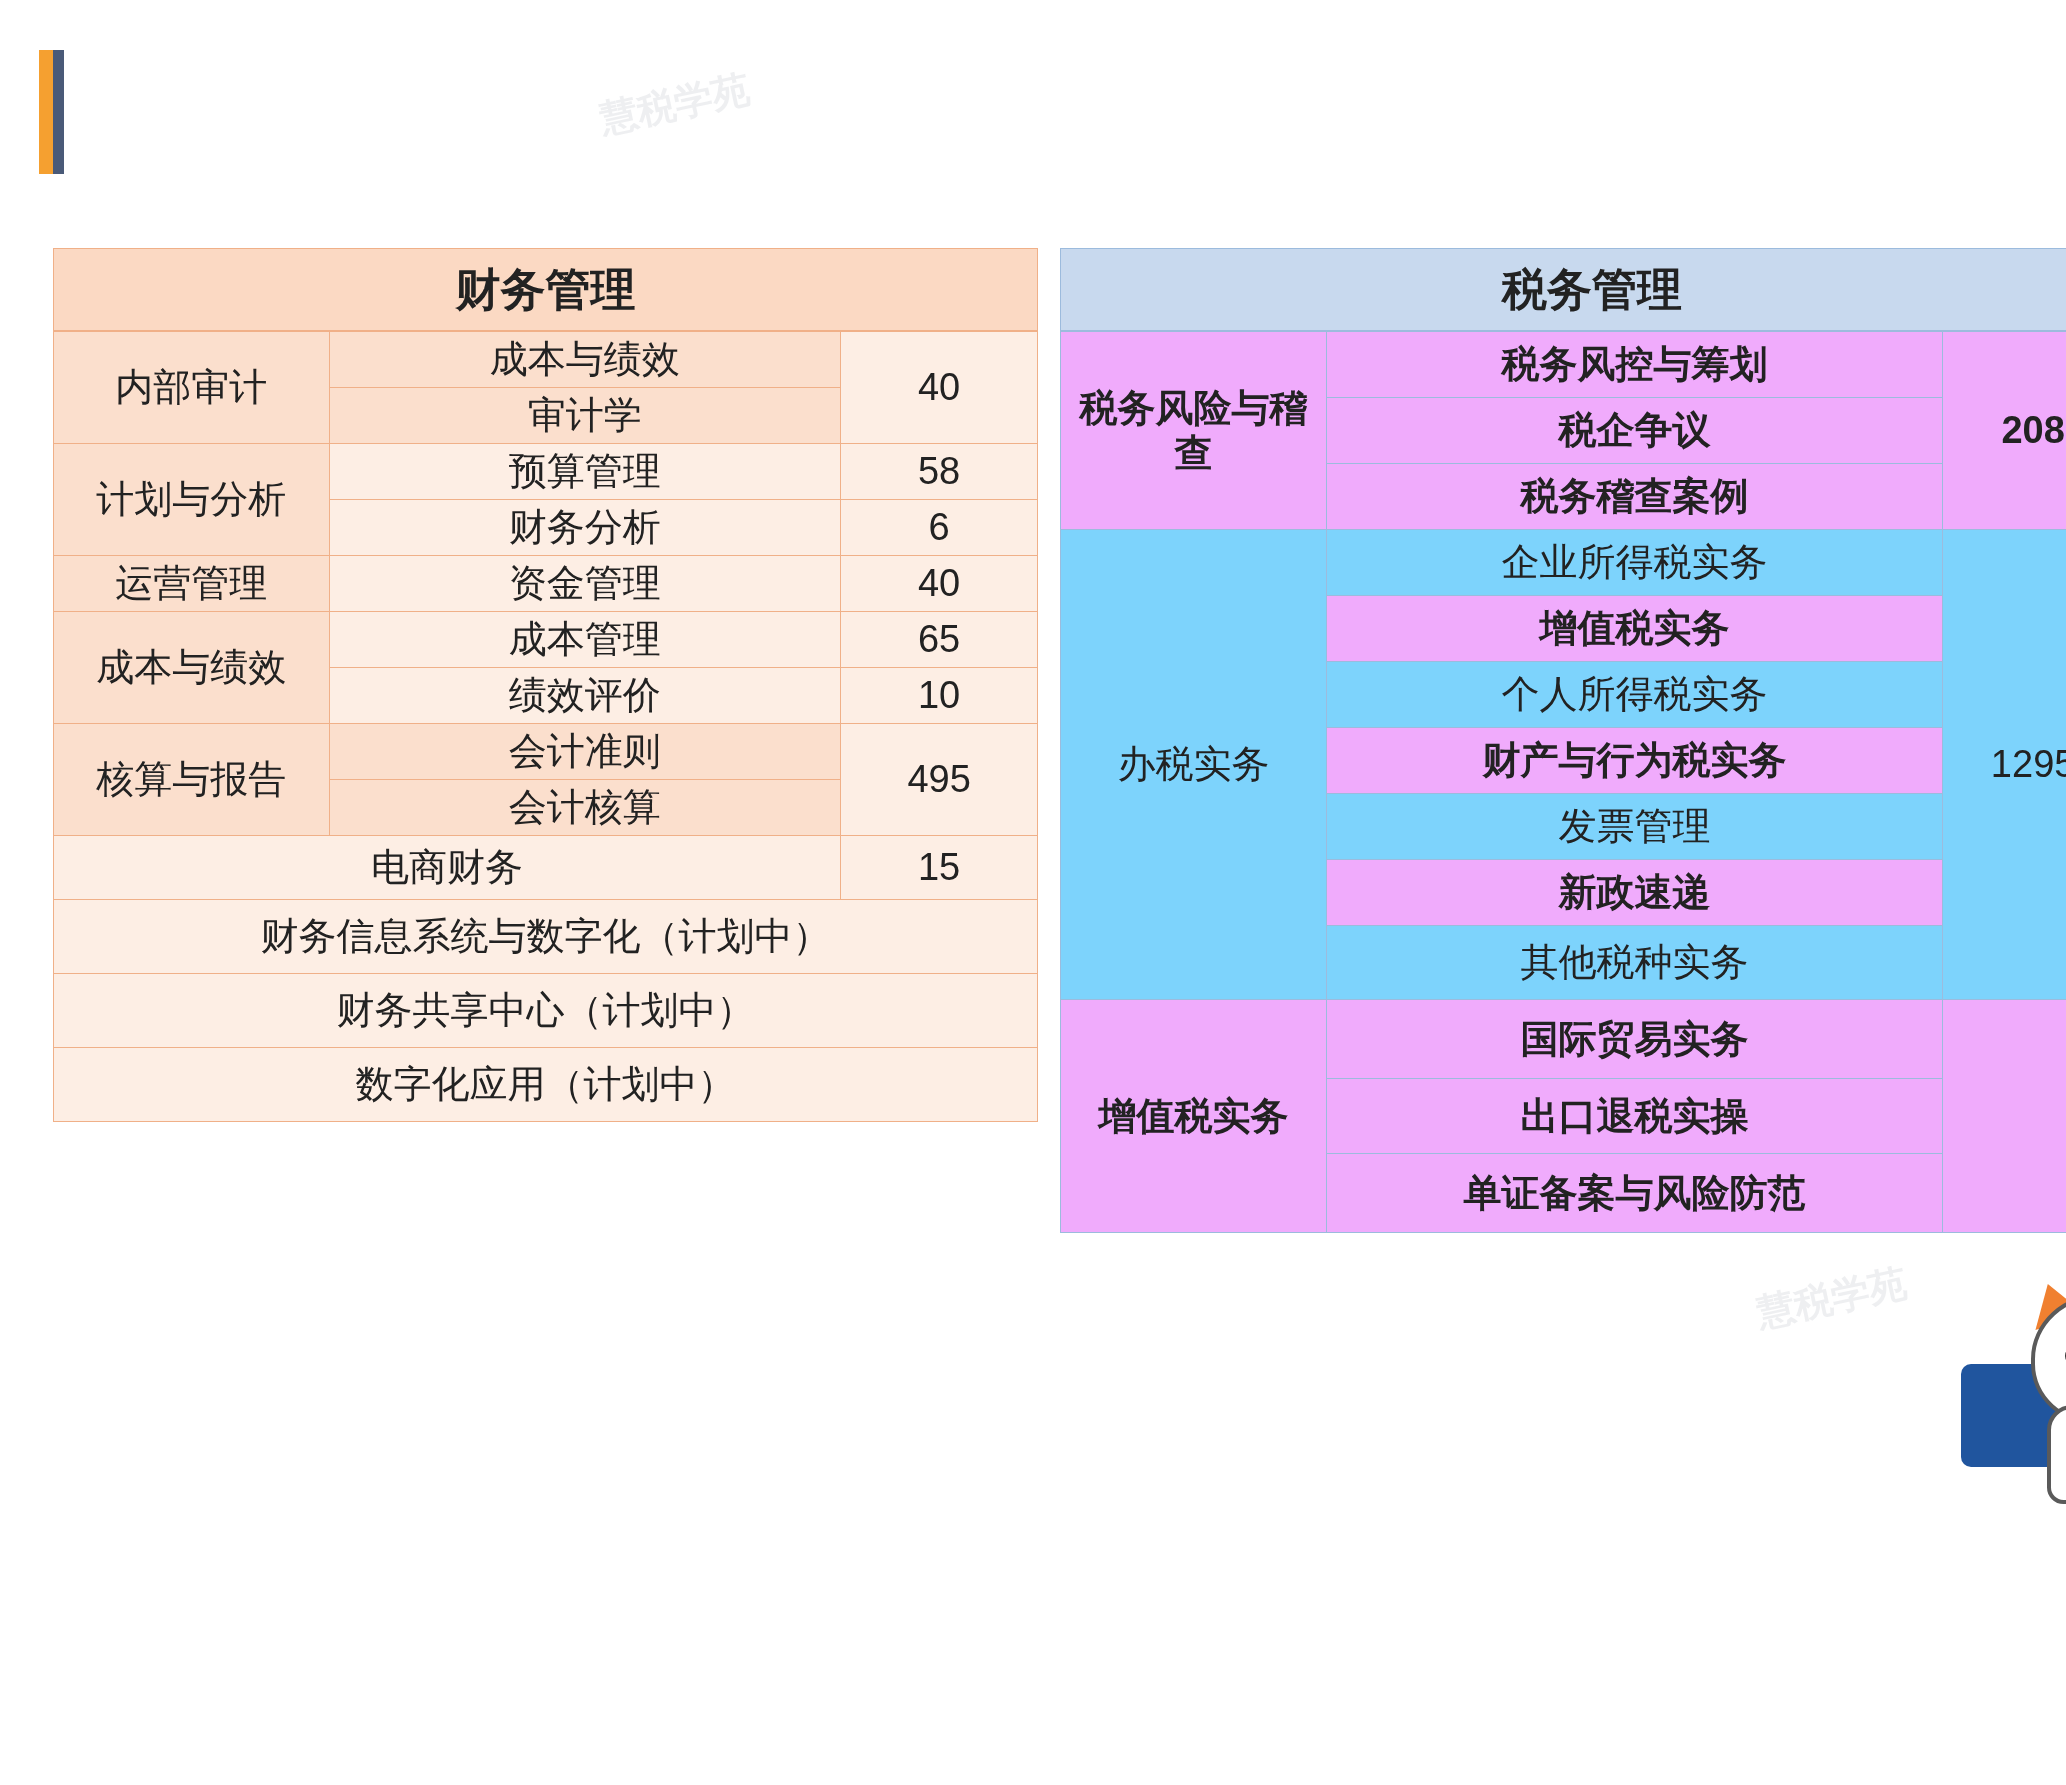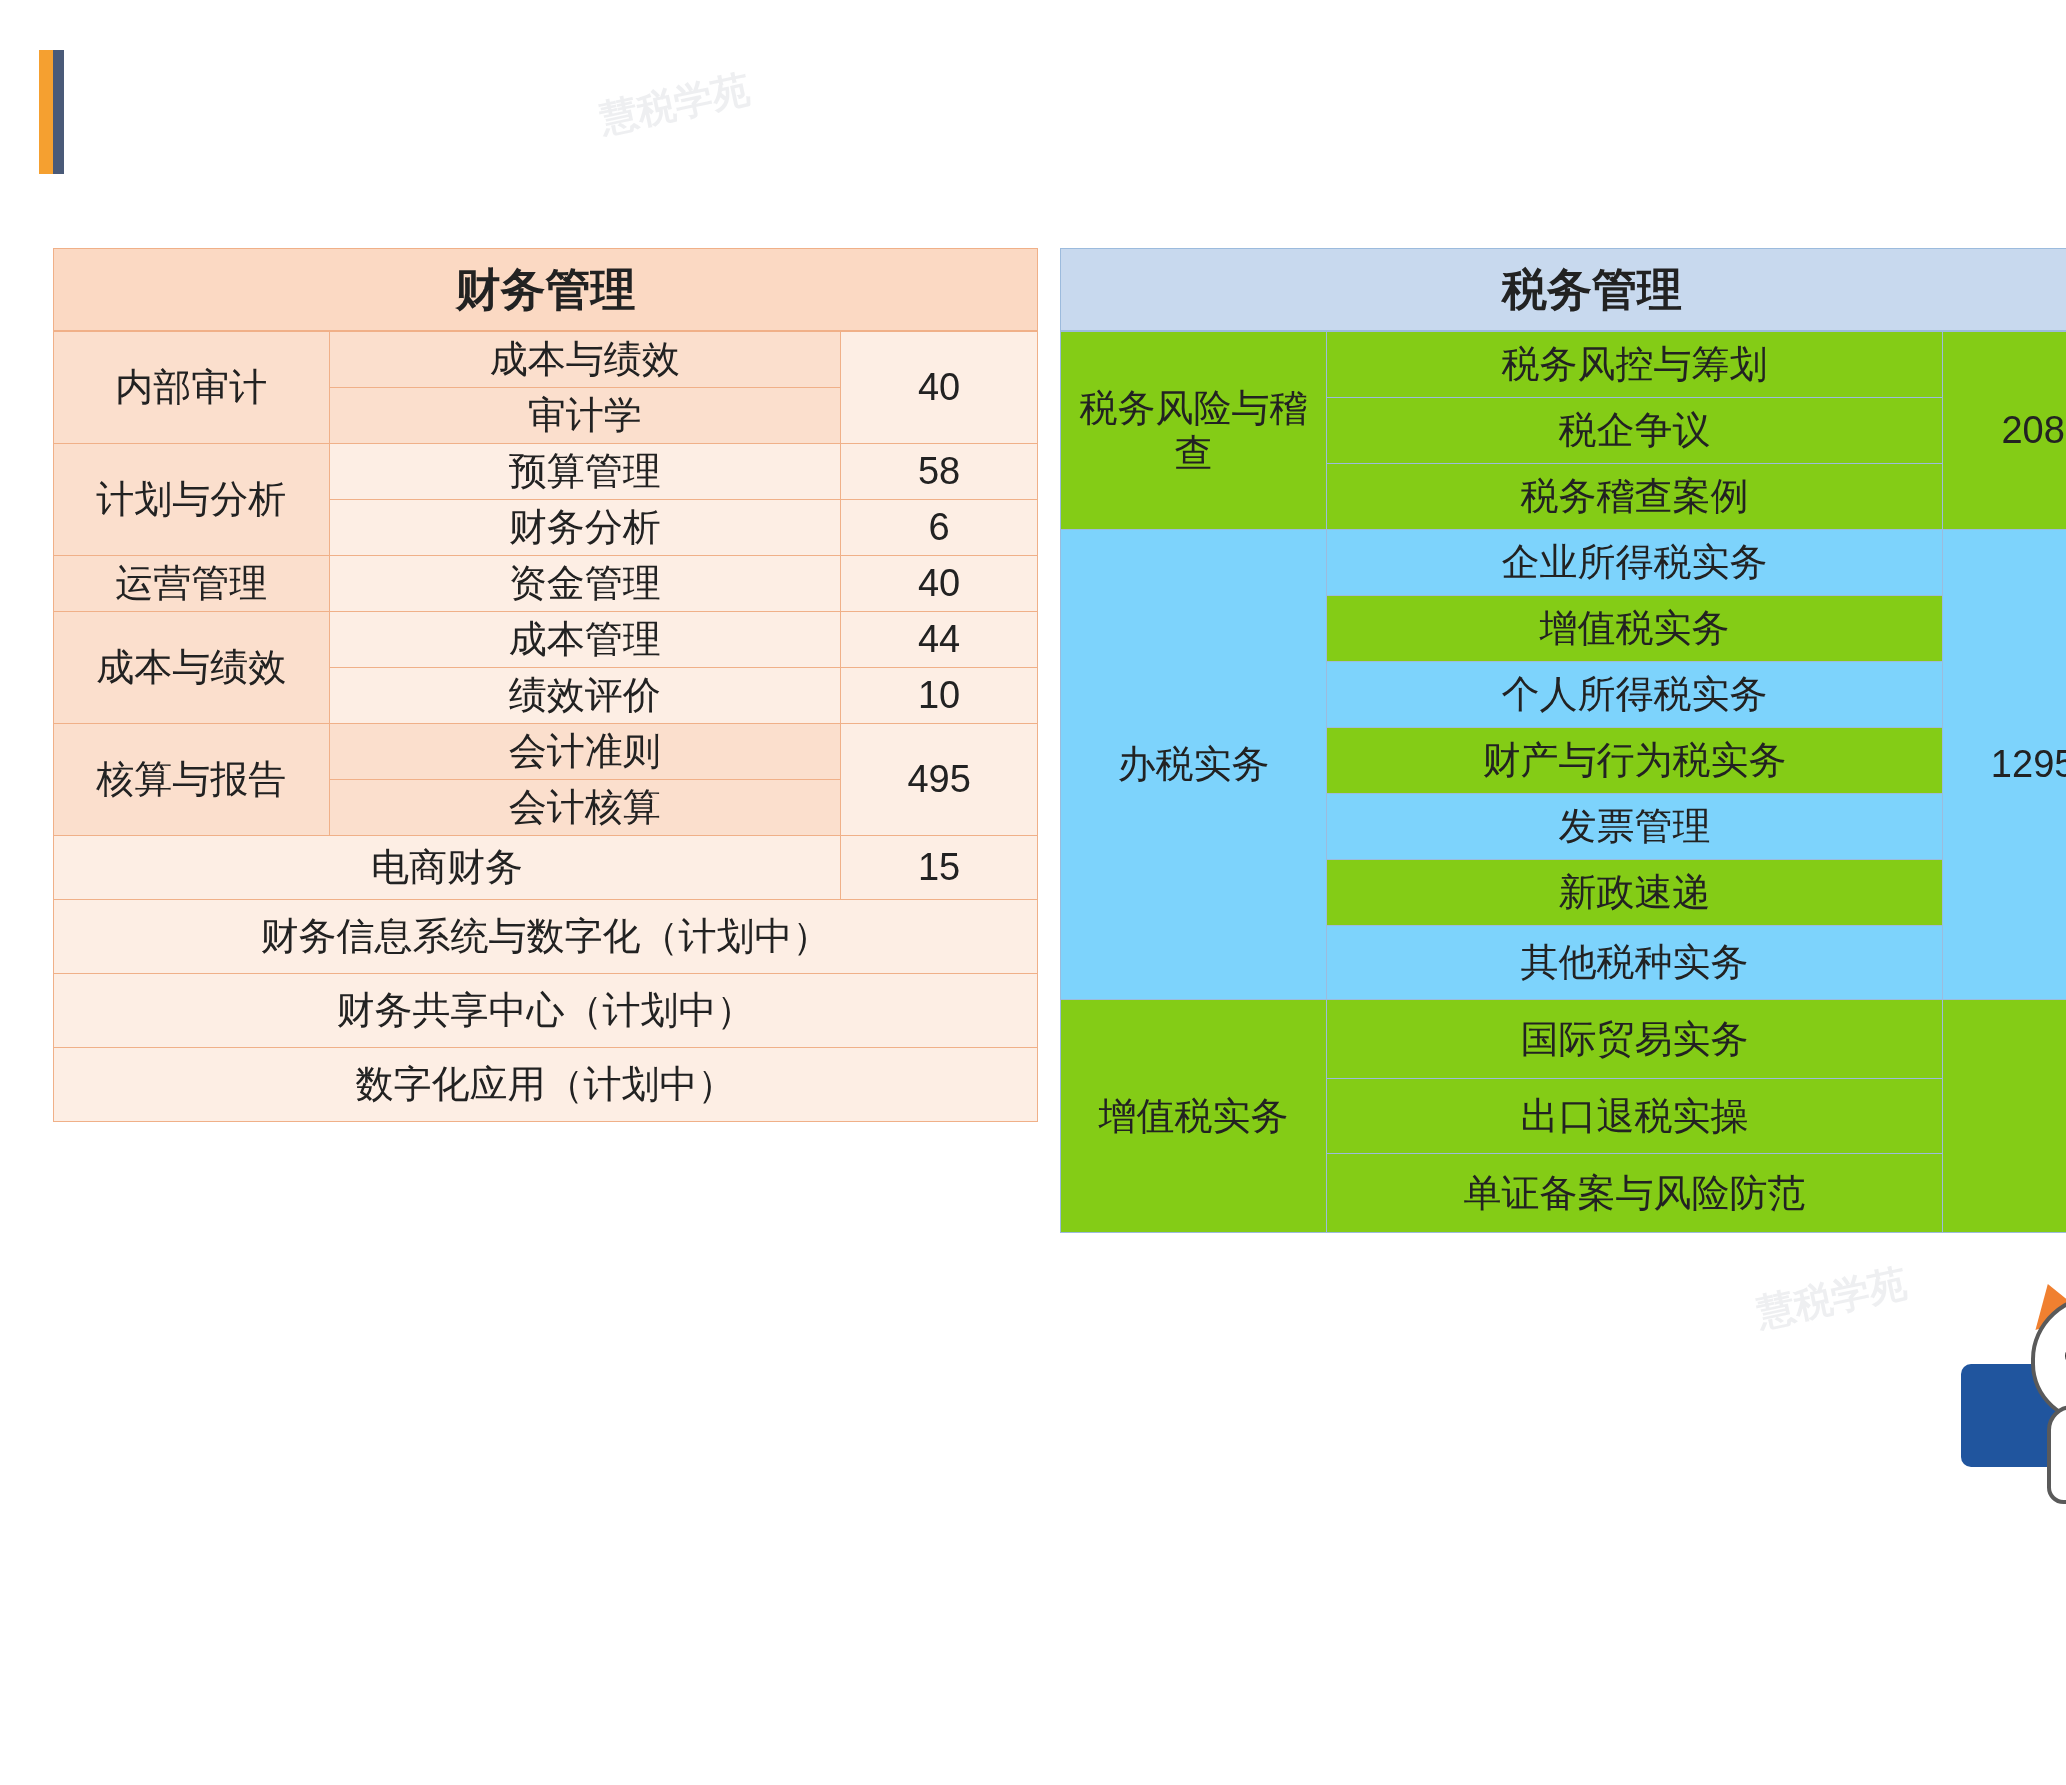--- a/index.html
+++ b/index.html
@@ -110,21 +110,22 @@
   #tax-panel .panel-head {
     height: 83px;
     background: #c8d9ee;
     border: 1.7px solid #9cbbdd;
   }
   #tax-panel table.grid td {
     border: 1.7px solid #9cbbdd;
     background: #7dd3fc;
   }
   #tax-panel table.grid td.alt {
-    background: #84cc16;
+    background: #f0abfc;
+    font-weight: bold;
   }
 
   
   .banner {
     position: absolute;
     left: 1961px;
     top: 1364px;
     width: 1161px;
     height: 103px;
     background: #20559e;
@@ -226,21 +227,21 @@
 
       <tr>
         <td class="alt">运营管理</td>
         <td style="height:56px">资金管理</td>
         <td>40</td>
       </tr>
 
       <tr>
         <td class="alt" rowspan="2">成本与绩效</td>
         <td style="height:56px">成本管理</td>
-        <td>44</td>
+        <td>65</td>
       </tr>
       <tr>
         <td style="height:56px">绩效评价</td>
         <td>10</td>
       </tr>
 
       <tr>
         <td class="alt" rowspan="2">核算与报告</td>
         <td class="alt" style="height:56px">会计准则</td>
         <td class="num" rowspan="2">495</td>

